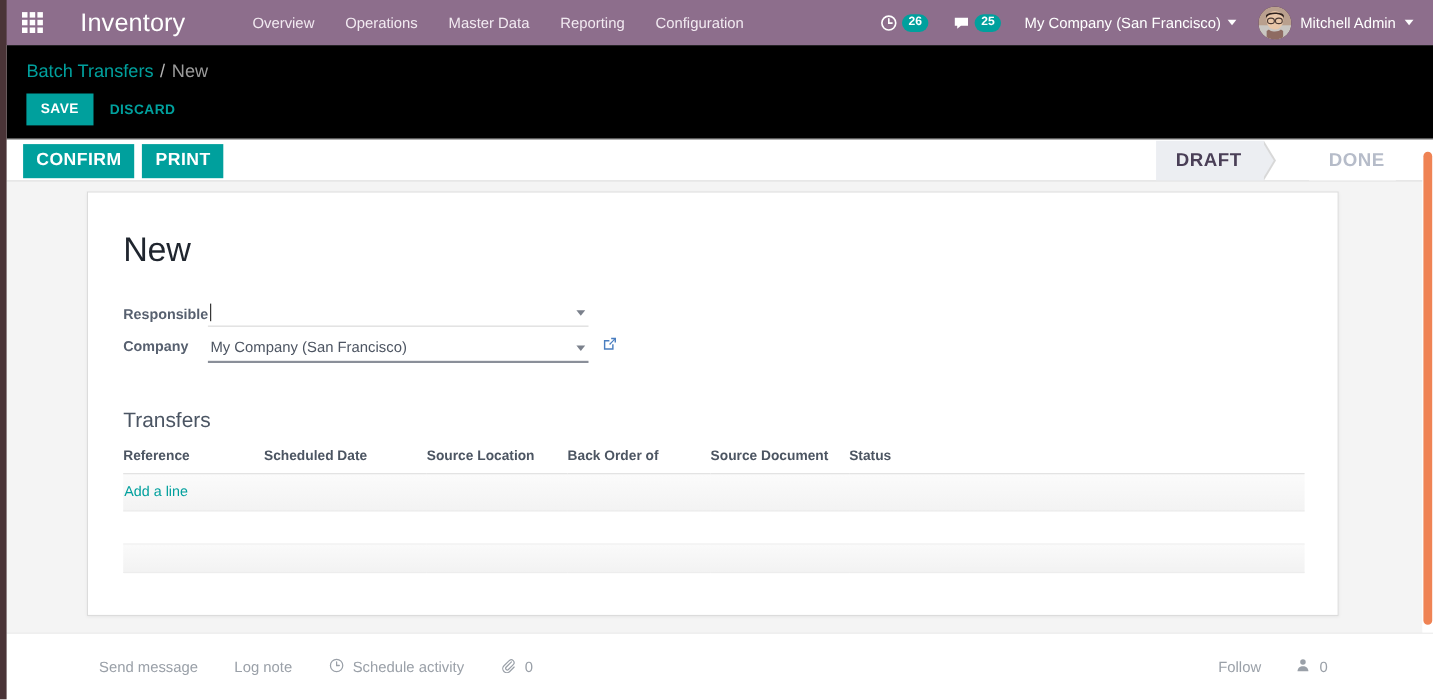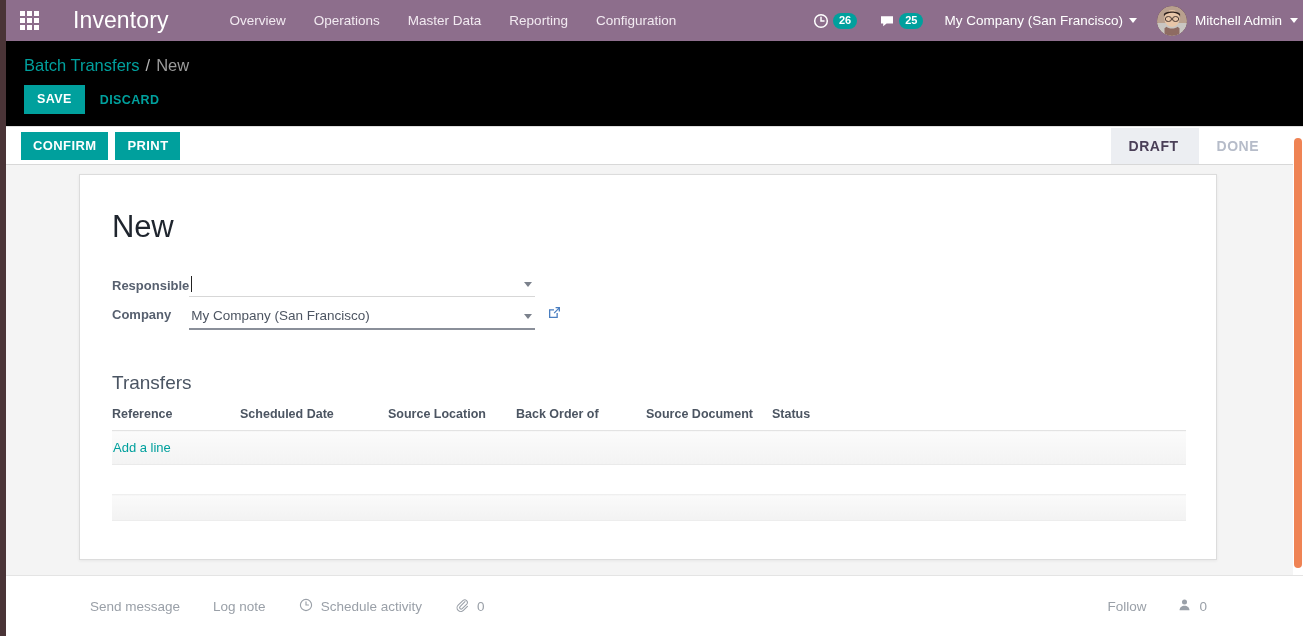--- a/index.html
+++ b/index.html
@@ -49,21 +49,21 @@
   .menu {
     display: flex; align-items: center; margin-left: 47px; height: 41px;
   }
   .menu-item {
     font-size: 13.5px; color: #f2eaf1; padding: 0 14px; line-height: 41px;
     cursor: pointer; white-space: nowrap;
   }
 
   .nav-right {
     margin-left: auto; display: flex; align-items: center;
-    height: 41px; padding-right: 1px;
+    height: 41px; padding-right: 14px;
   }
   .sys-item {
     display: flex; align-items: center; gap: 4px;
     padding: 0 11px; height: 41px; cursor: pointer;
   }
   .badge {
     background: #00a09d; color: #fff;
     font-size: 11px; font-weight: 700;
     border-radius: 9px; padding: 1px 6px 2px 6px;
     line-height: 13px; min-width: 20px; text-align: center;
@@ -127,30 +127,31 @@
   .action-row {
     position: absolute; left: 6px; top: 128px; width: 1297px; height: 37px;
     background: #ffffff;
     border-bottom: 1px solid #d8d8d8;
     display: flex; align-items: center;
     z-index: 18;
   }
   .action-btns { display: flex; gap: 7px; padding-left: 15px; }
   .btn-action {
     background: #00a09d; color: #ffffff; border: none;
-    font-size: 13px; font-weight: 700; letter-spacing: .4px;
+    font-size: 16px; font-weight: 700; letter-spacing: .4px;
     padding: 6px 12px 7px 12px; cursor: pointer;
     font-family: "Liberation Sans", sans-serif;
   }
   .statusbar { margin-left: auto; display: flex; height: 36px; padding-right: 34px; }
   .stage {
     position: relative; display: flex; align-items: center;
-    font-size: 14px; font-weight: 700; letter-spacing: .5px;
+    font-size: 17px; font-weight: 700; letter-spacing: .5px;
     color: #b6bcc9; padding: 0 20px 0 18px; cursor: pointer;
     background: #ffffff;
+    margin-left: 41px;
   }
   .stage .arrow-a, .stage .arrow-b {
     content: ''; position: absolute; right: -1px; top: 50%;
     width: 0; height: 0; border-top: 18px solid transparent;
     border-bottom: 18px solid transparent; transform: translateY(-50%);
   }
   .stage .arrow-a { border-left: 11px solid #d8d8d8; right: -11px; }
   .stage .arrow-b { border-left: 11px solid #ffffff; right: -9px; }
   .stage.active { background: #eceef2; color: #4a3f57; }
   .stage.active .arrow-b { border-left-color: #eceef2; }

